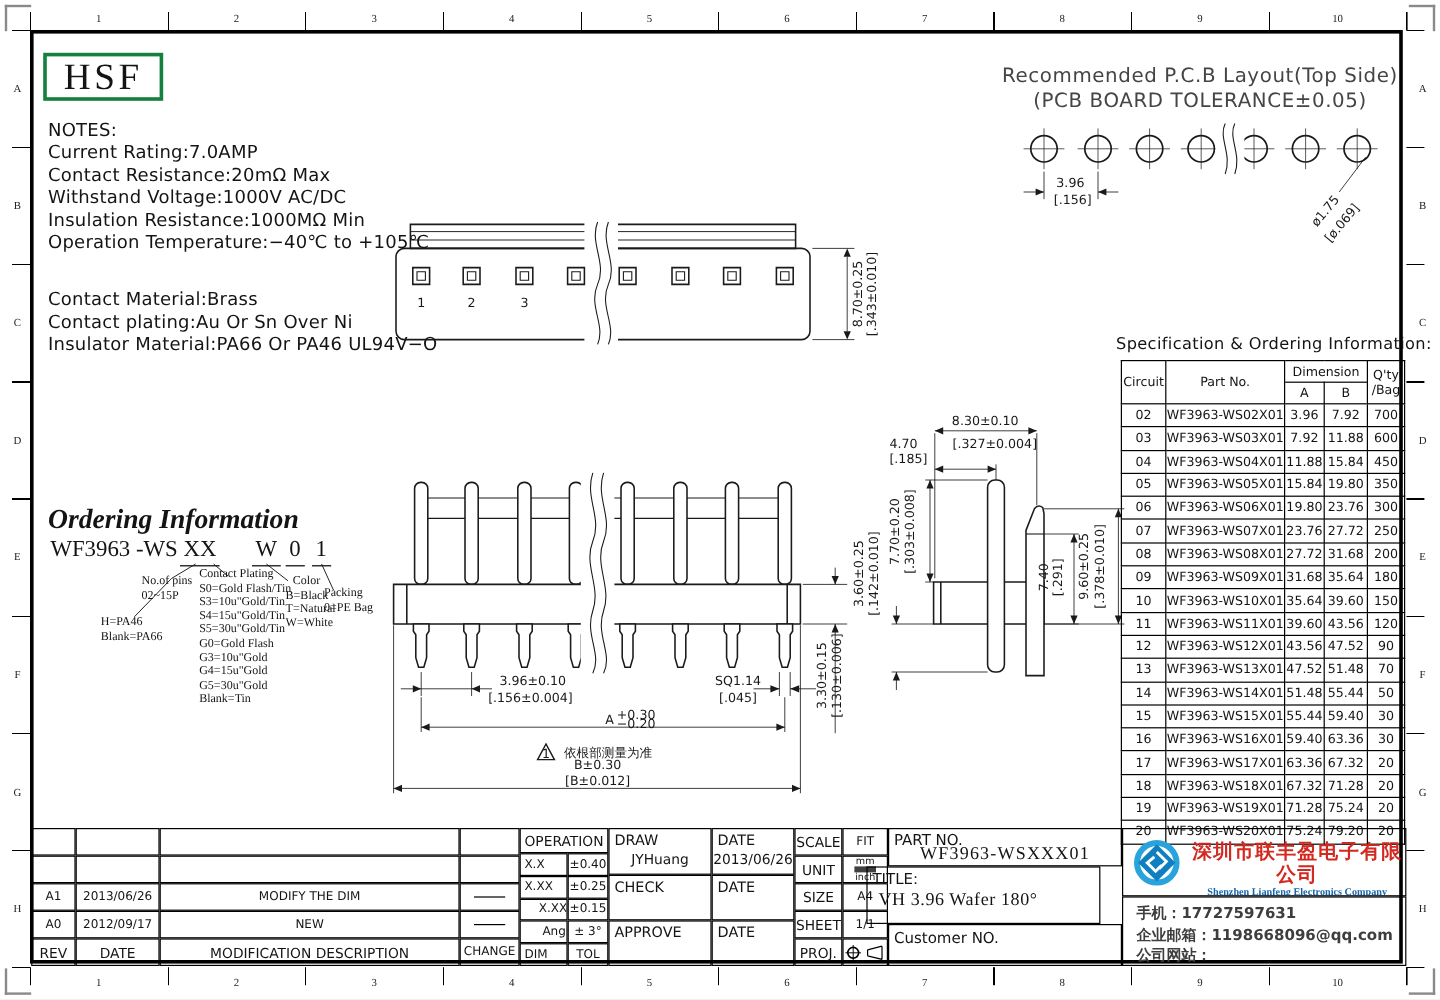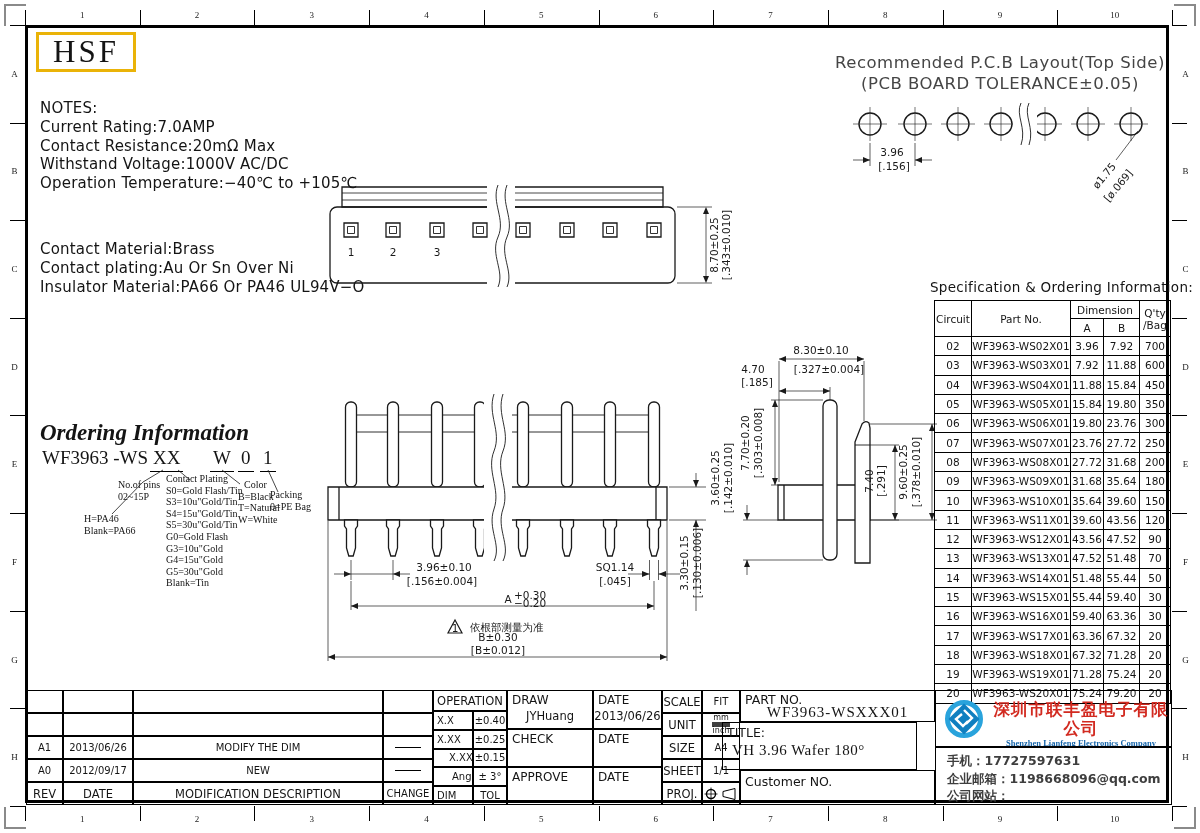--- a/index.html
+++ b/index.html
@@ -11,21 +11,21 @@
   .ticks-h{position:absolute;left:25px;width:1148px;height:15px;
            background:repeating-linear-gradient(90deg,#000 0 1px,transparent 1px 114.7px);}
   .ticks-v{position:absolute;top:25px;width:15px;height:782px;
            background:repeating-linear-gradient(180deg,#000 0 1px,transparent 1px 97.6px);}
   .zones{position:absolute;display:flex;font-family:"Liberation Serif",serif;font-size:9px;color:#222;}
   .zones-h{left:25px;width:1147px;height:15px;}
   .zones-v{top:25px;width:15px;height:781px;flex-direction:column;}
   .zones span{flex:1;display:flex;align-items:center;justify-content:center;}
   .corner{position:absolute;width:20px;height:20px;}
   
-  .hsf{position:absolute;left:36px;top:32px;width:94px;height:34px;border:3px solid #eab308;
+  .hsf{position:absolute;left:36px;top:44px;width:94px;height:34px;border:3px solid #15803d;
        display:flex;align-items:center;justify-content:center;
        font:31px "Liberation Serif",serif;letter-spacing:3px;}
   .notes{position:absolute;left:40px;font-size:15px;line-height:18.8px;letter-spacing:.2px;}
   
   .pcb-title{position:absolute;left:828px;top:52px;width:344px;text-align:center;
              font-size:16.5px;color:#454545;letter-spacing:.5px;line-height:21px;}
   
   .ord-title{position:absolute;left:40px;top:420px;font:italic bold 23px "Liberation Serif",serif;}
   .part-seg{position:absolute;font:19px "Liberation Serif",serif;}
   .u{border-bottom:1.2px solid #000;padding:0 3px 2px 3px;}
@@ -119,20 +119,21 @@
   <div class="hsf">
       <span>HSF</span>
     </div>
 
   <div class="notes" style="top:99px">
     <div>NOTES:</div>
     <div>
         <div>Current Rating:7.0AMP</div>
         <div>Contact Resistance:20mΩ Max</div>
         <div>Withstand Voltage:1000V AC/DC</div>
+        <div>Insulation Resistance:1000MΩ Min</div>
         <div>Operation Temperature:−40℃ to +105℃</div>
       </div>
   </div>
   <div class="notes" style="top:240px">
     <div>
         <div>Contact Material:Brass</div>
         <div>Contact plating:Au Or Sn Over Ni</div>
         <div>Insulator Material:PA66 Or PA46 UL94V−O</div>
       </div>
   </div>

